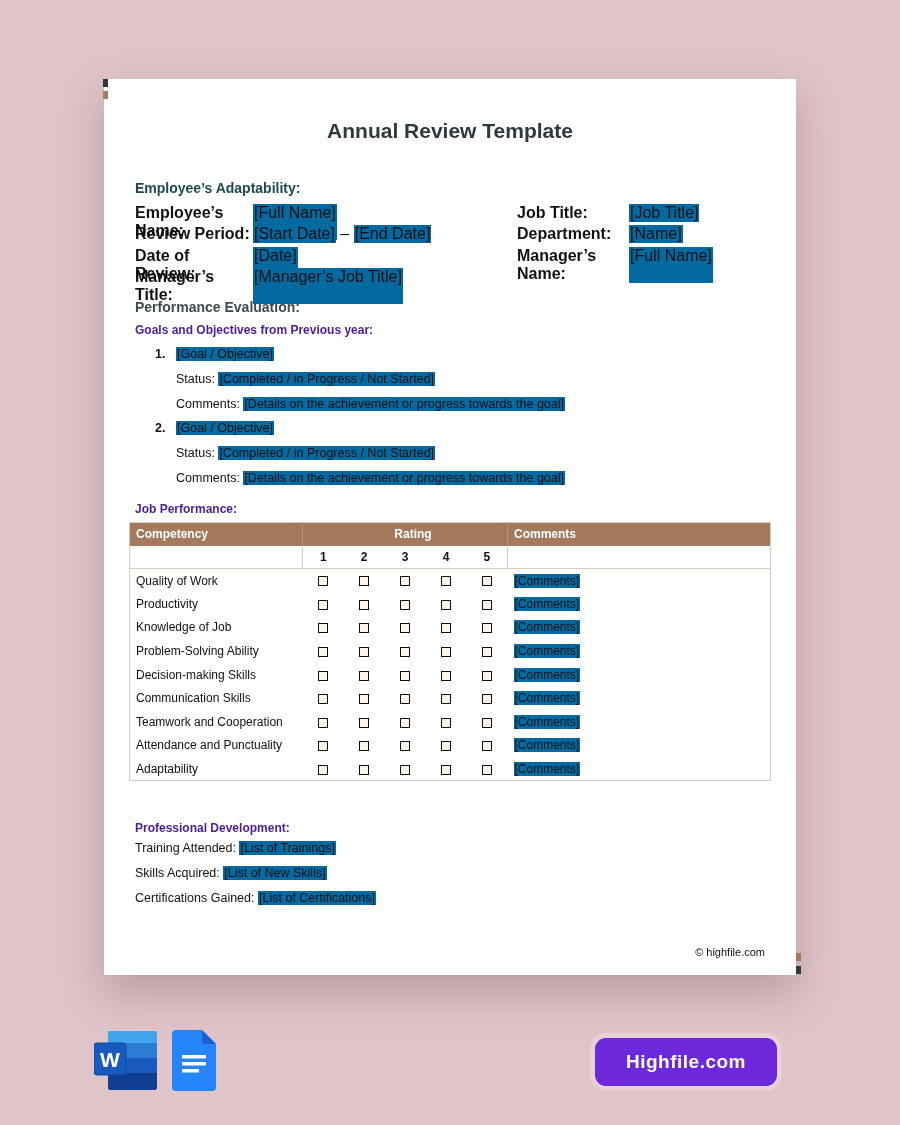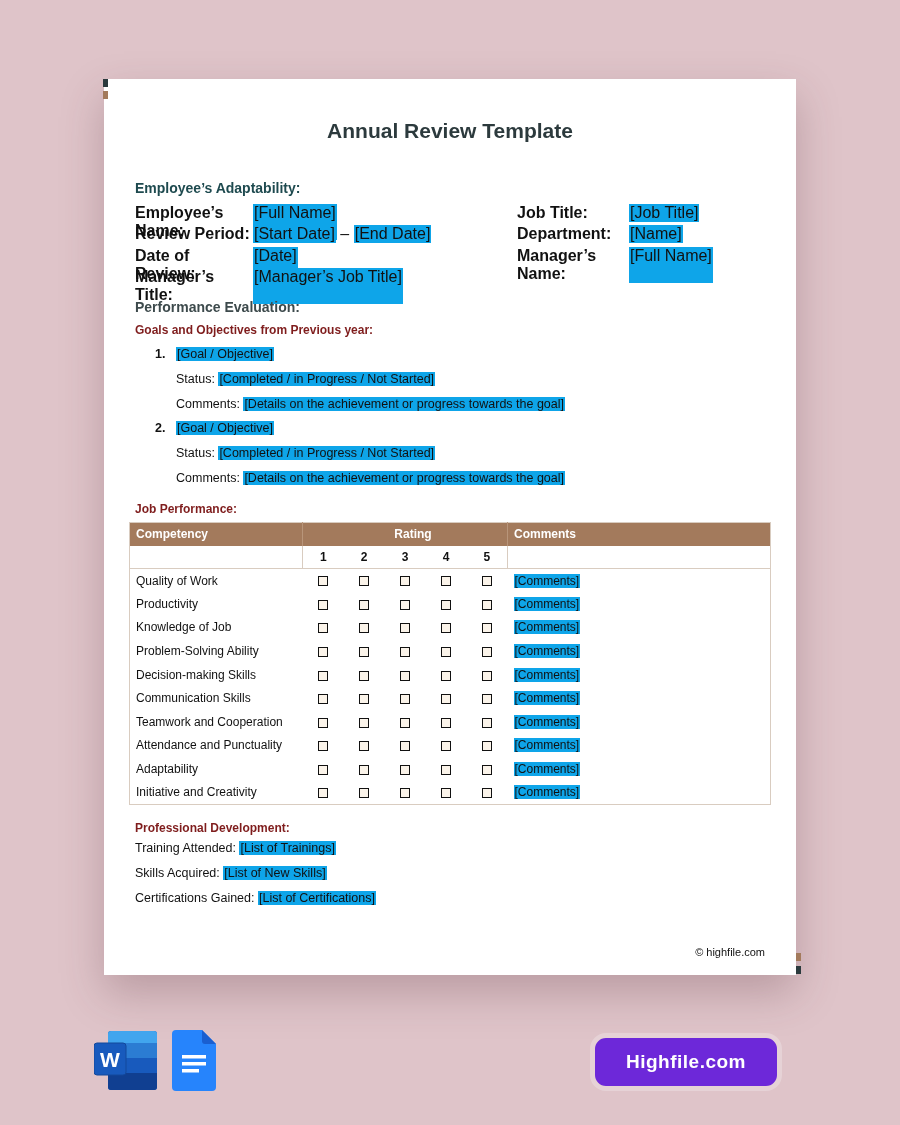--- a/index.html
+++ b/index.html
@@ -27,25 +27,25 @@
     .doc-title {
       position: absolute; top: 40px; left: 0; right: 0;
       text-align: center; font-size: 21px; font-weight: bold; color: #2c3a3d;
     }
     .sec-head {
       position: absolute; left: 31px;
       font-size: 14px; font-weight: bold;
     }
     .sec-head.teal { color: #1e4a4f; }
     .sec-head.gray { color: #3d4a4c; }
-    .sub-head { position: absolute; left: 31px; font-size: 12px; font-weight: bold; color: #7f1d1d; }
+    .sub-head { position: absolute; left: 31px; font-size: 12px; font-weight: bold; color: #4c1d95; }
 
     .info-row { position: absolute; font-size: 16px; display: flex; }
     .info-row .lbl { font-weight: bold; }
-    .hl { background: #0ea5e9; padding: 0 1px; }
+    .hl { background: #0369a1; padding: 0 1px; }
 
     .goal-line { position: absolute; font-size: 12.5px; }
     .goal-num { position: absolute; font-size: 12.5px; font-weight: bold; }
 
     table.perf {
       position: absolute; left: 25px; top: 443px;
       width: 642px; border-collapse: collapse;
       font-size: 12px;
       border: 1px solid #d9ccc0;
     }
@@ -254,29 +254,20 @@
         </tr>
         <tr>
           <td class="comp">Adaptability</td>
           <td class="cb"><span class="box"></span></td>
           <td class="cb"><span class="box"></span></td>
           <td class="cb"><span class="box"></span></td>
           <td class="cb"><span class="box"></span></td>
           <td class="cb"><span class="box"></span></td>
           <td class="cmt"><span class="hl">[Comments]</span></td>
         </tr>
-        <tr>
-          <td class="comp">Initiative and Creativity</td>
-          <td class="cb"><span class="box"></span></td>
-          <td class="cb"><span class="box"></span></td>
-          <td class="cb"><span class="box"></span></td>
-          <td class="cb"><span class="box"></span></td>
-          <td class="cb"><span class="box"></span></td>
-          <td class="cmt"><span class="hl">[Comments]</span></td>
-        </tr>
       </tbody>
   </table>
 
   <div class="sub-head" style="top:742px;">Professional Development:</div>
   <div class="pd-line" style="top:762px;">
     <span>Training Attended: </span><span class="hl">[List of Trainings]</span>
   </div>
   <div class="pd-line" style="top:787px;">
     <span>Skills Acquired: </span><span class="hl">[List of New Skills]</span>
   </div>

